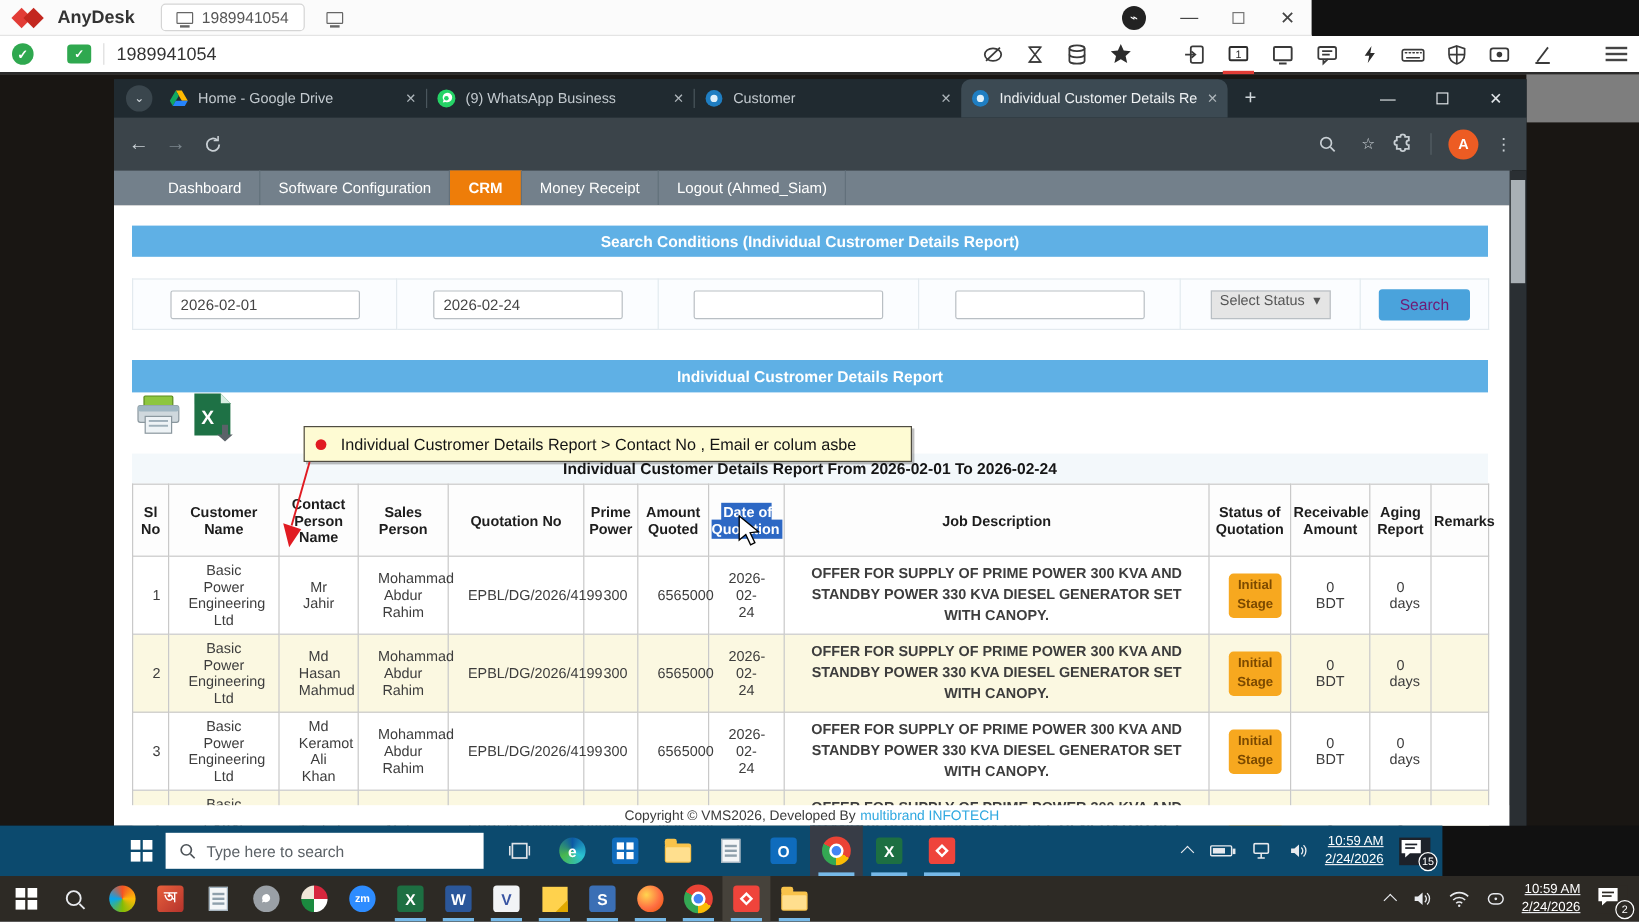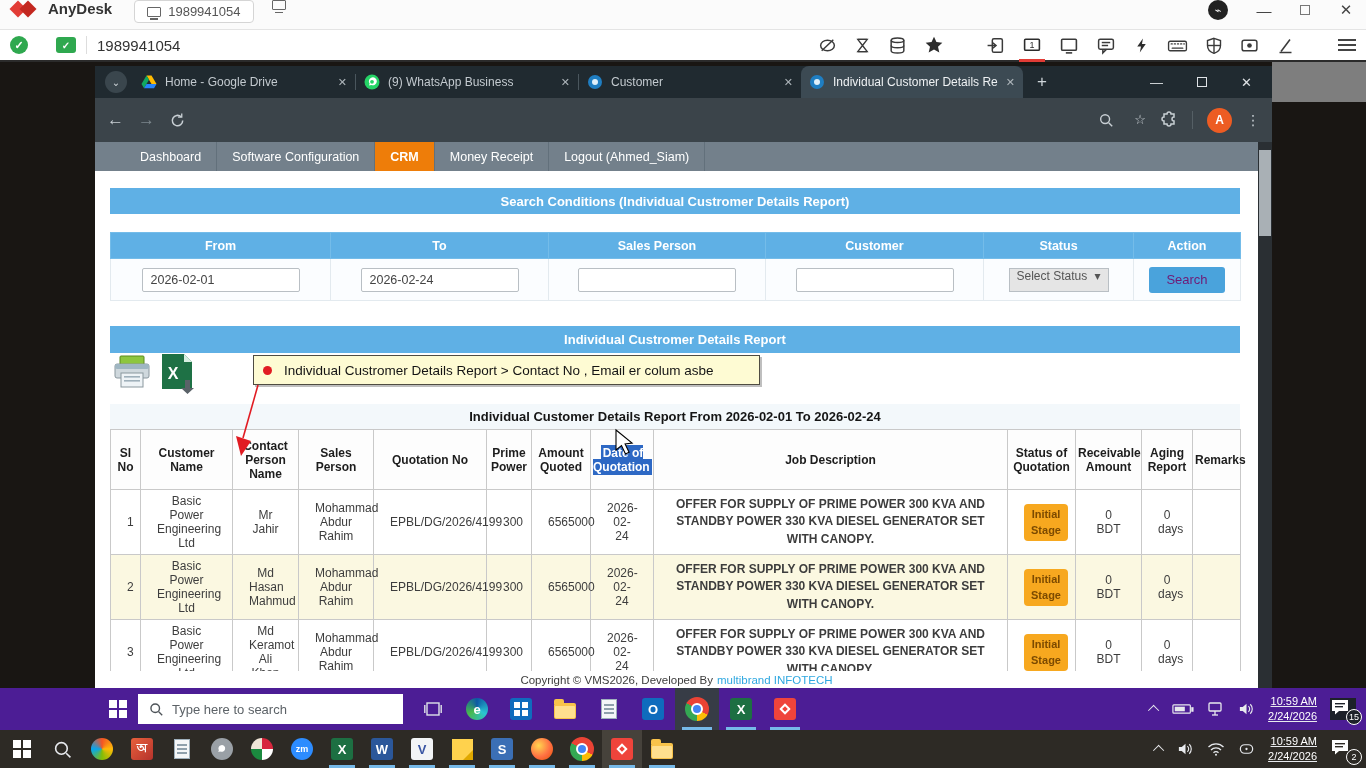--- a/index.html
+++ b/index.html
@@ -1,22 +1,22 @@
 <!DOCTYPE html>
 <html><head>
 <meta charset="utf-8">
 <style>
   * { margin:0; padding:0; box-sizing:border-box; }
   html,body { width:1366px; height:768px; overflow:hidden; }
   body { font-family:"Liberation Sans", sans-serif; background:#111; }
   #root { position:relative; width:1366px; height:768px; overflow:hidden; }
 
   
-  .ad-titlebar { position:absolute; left:0; top:0; width:1366px; height:30px; background:#fbfbfb;
-    display:flex; align-items:flex-start; padding:0 10px; gap:8px; border-bottom:1px solid #e4e4e4; }
+  .ad-titlebar { position:absolute; left:0; top:0; width:1093px; height:30px; background:#fbfbfb;
+    display:flex; align-items:center; padding:0 10px; gap:8px; border-bottom:1px solid #e4e4e4; }
   .ad-logo { width:30px; height:18px; position:relative; }
   .ad-logo i { position:absolute; top:3px; width:12px; height:12px; background:#e23c36; transform:rotate(45deg); }
   .ad-logo i:nth-child(1){ left:2px; } .ad-logo i:nth-child(2){ left:12px; background:#c3271f; }
   .ad-brand { font-size:15px; font-weight:bold; color:#333; margin-right:14px; }
   .ad-session-tab { display:flex; align-items:center; gap:7px; border:1px solid #d5d5d5; border-radius:4px;
     padding:3px 12px; font-size:13px; color:#555; background:#fff; }
   .mini-monitor { width:14px; height:10px; border:1.5px solid #666; border-radius:1px; position:relative; display:inline-block; }
   .mini-monitor:after { content:""; position:absolute; left:2px; right:2px; bottom:-4px; height:1.5px; background:#666; }
   .ad-newtab { margin-left:10px; }
   .ad-title-right { margin-left:auto; display:flex; align-items:center; gap:26px; }
@@ -120,21 +120,21 @@
   .pg-footer a { color:#2fa8e0; text-decoration:none; }
 
   .overlay { position:absolute; left:0; top:0; width:1177px; height:546px; pointer-events:none; }
   .tooltip { position:absolute; left:158px; top:213px; width:507px; height:30px; background:#fefbd3;
     border:1px solid #4f4c42; box-shadow:2px 2px 0 rgba(0,0,0,.25); display:flex; align-items:center;
     padding-left:30px; font-size:13.5px; color:#141414; }
   .tooltip .dot { position:absolute; left:9px; top:10px; width:9px; height:9px; border-radius:50%; background:#e11b22; }
 
   
   .taskbar { position:absolute; display:flex; align-items:center; color:#e8eaee; }
-  .tb-remote { left:0; top:688px; width:1366px; height:42px; background:#4c1d95; padding-left:98px; }
+  .tb-remote { left:0; top:688px; width:1202px; height:42px; background:#0c4a6e; padding-left:98px; }
   .tb-local  { left:0; top:730px; width:1366px; height:38px; background:#2d2a25; padding-left:2px; }
   .winlogo { display:grid; grid-template-columns:8px 8px; grid-template-rows:8px 8px; gap:1.5px; }
   .winlogo i { background:#fff; }
   .tb-btn { width:44px; height:100%; display:flex; align-items:center; justify-content:center; position:relative; }
   .tb-btn.sm { width:40px; }
   .tb-btn.hl { background:#373c46; }
   .tb-btn.hl2 { background:#46423b; }
   .tb-underline { position:absolute; left:7px; right:7px; bottom:0; height:3px; background:#76b9e8; }
   .tb-search { width:265px; height:30px; background:#fff; display:flex; align-items:center; gap:9px;
     padding-left:11px; color:#5c6267; font-size:13px; margin-right:8px; }
@@ -378,28 +378,20 @@
             <table class="search">
               <colgroup>
                   <col style="width:220px">
                   <col style="width:218px">
                   <col style="width:217px">
                   <col style="width:218px">
                   <col style="width:150px">
                   <col style="width:107px">
                 </colgroup>
               <tbody>
-                  <tr>
-                <th>From</th>
-                <th>To</th>
-                <th>Sales Person</th>
-                <th>Customer</th>
-                <th>Status</th>
-                <th>Action</th>
-              </tr>
               <tr>
                 <td><input class="tin" value="2026-02-01" style=""></td>
                 <td><input class="tin" value="2026-02-24" style=""></td>
                 <td><input class="tin" value="" style=""></td>
                 <td><input class="tin" value="" style=""></td>
                 <td>
                       <span class="selectbox">
                         <span>Select Status</span>
                         <span>▾</span>
                       </span>

